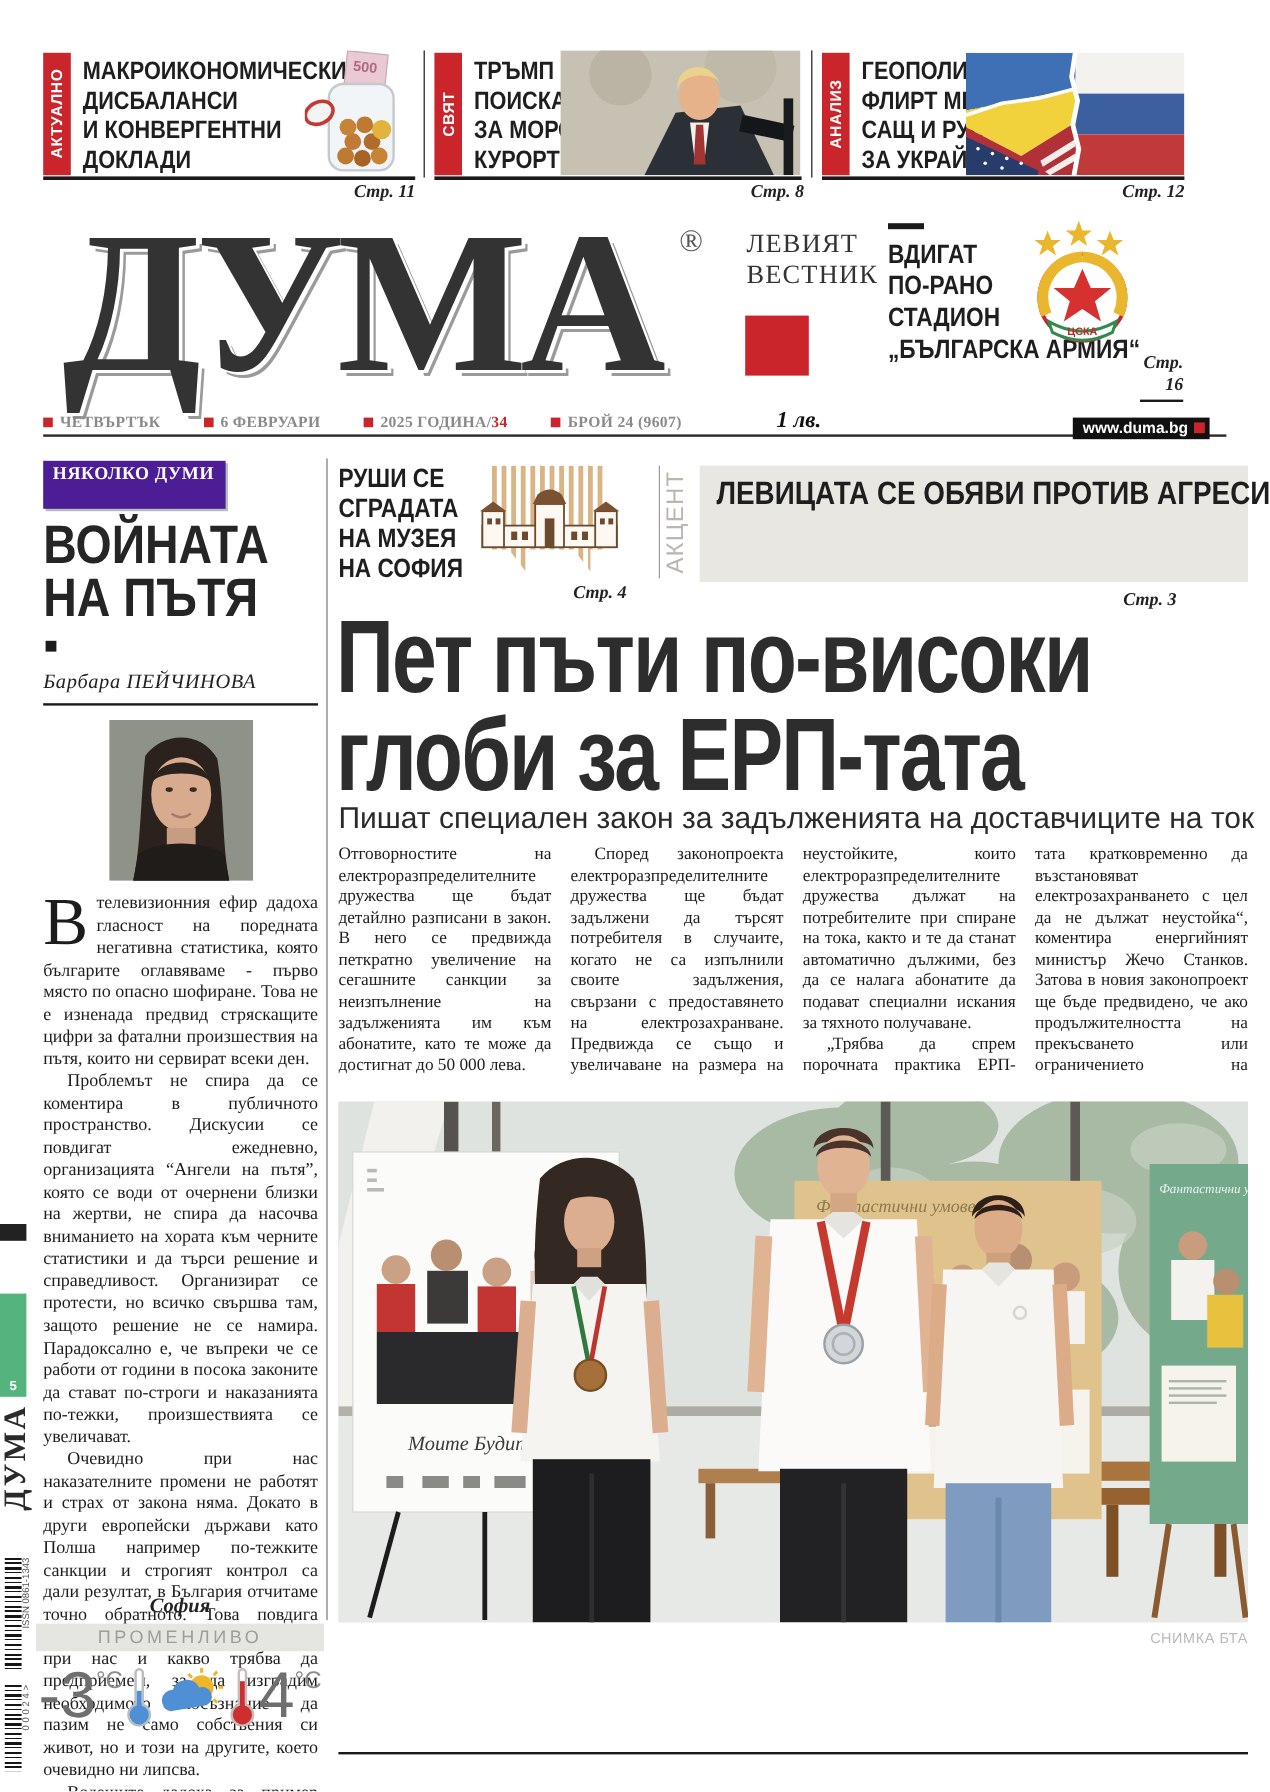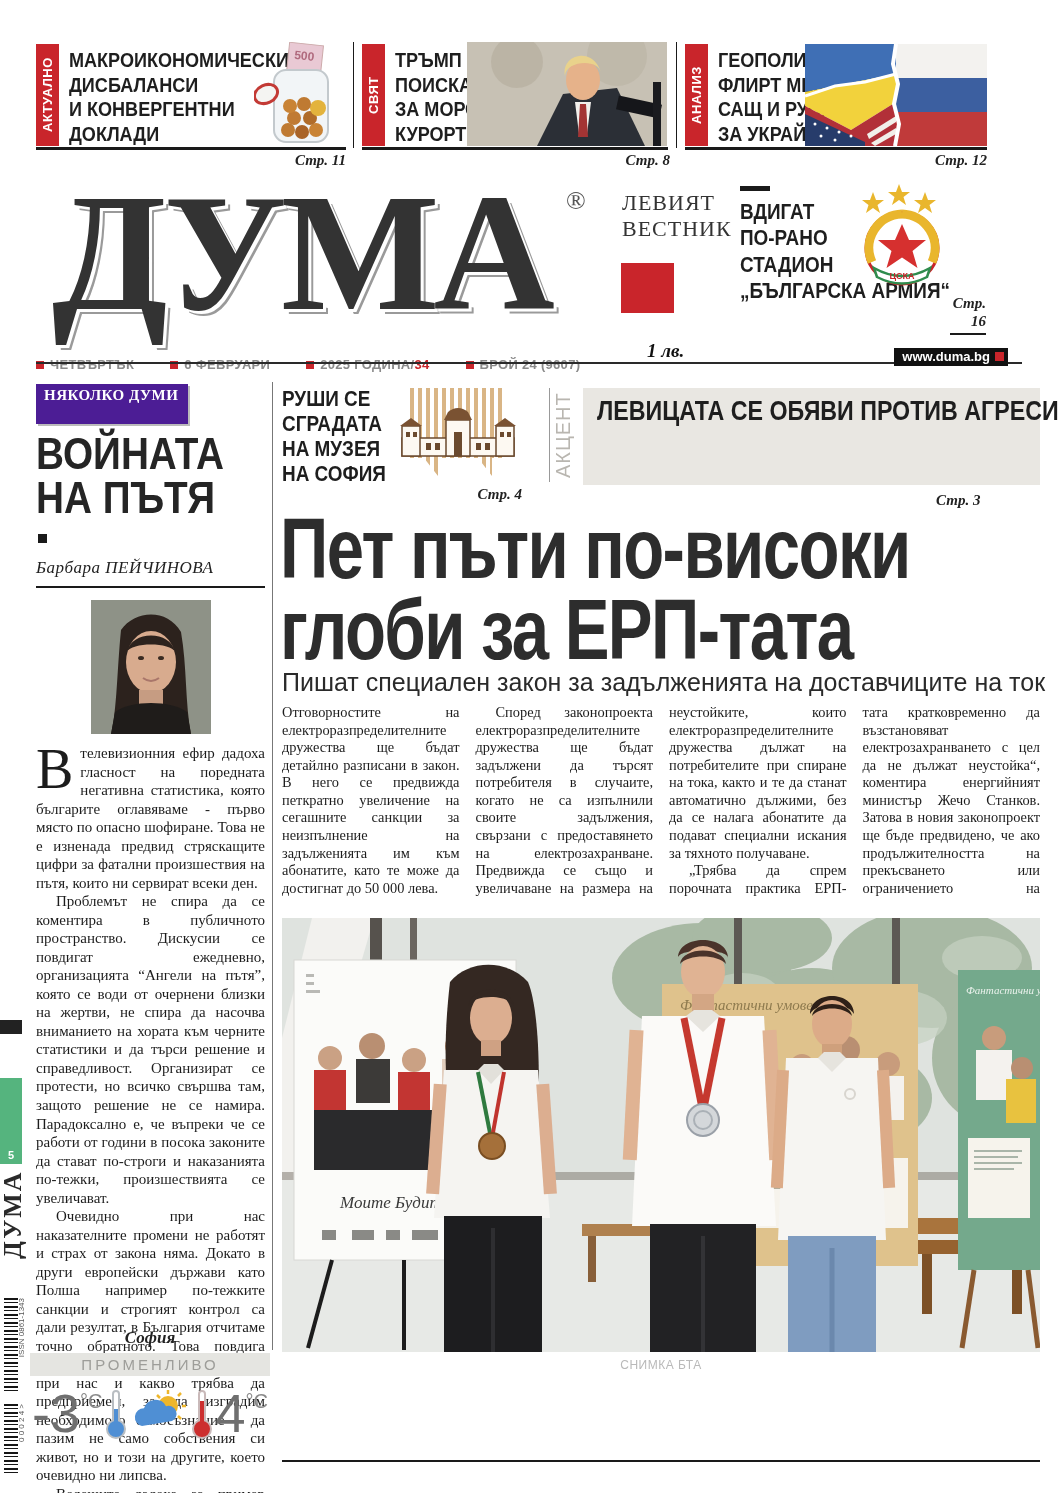--- a/index.html
+++ b/index.html
@@ -30,22 +30,22 @@
   .redsq{position:absolute;left:621px;top:263px;width:53px;height:50px;background:#c9252b;}
   .promo{position:absolute;left:740px;top:186px;width:240px;}
   .promo .dash{width:30px;height:5px;background:#1a1a1a;margin-bottom:8px;}
   .promo .pl{font-family:"Liberation Sans",sans-serif;font-weight:bold;font-size:22px;line-height:1.2;color:#1e1e1e;}
   .cska{position:absolute;left:852px;top:184px;}
   .str16{position:absolute;left:942px;top:294px;text-align:right;width:44px;}
   .str16 .ul{height:2px;background:#1a1a1a;width:36px;margin-top:3px;margin-left:8px;}
 
   
   .dateline{position:absolute;left:36px;top:344px;width:986px;height:20px;}
-  .dateline .row{display:flex;gap:36px;font-family:Liberation Sans, sans-serif;
-     font-size:13px;color:#8a8a8a;font-weight:bold;letter-spacing:.3px;margin-top:13px;}
+  .dateline .row{display:flex;gap:36px;font-family:Liberation Serif, serif;
+     font-size:13px;color:#8a8a8a;font-weight:bold;letter-spacing:.3px;}
   .dl-item{display:flex;align-items:center;gap:6px;}
   .dl-sq{width:8px;height:8px;background:#c9252b;display:inline-block;}
   .dl-red{color:#c9252b;}
   .price{position:absolute;left:592px;top:-4px;font-family:"Liberation Serif",serif;
      font-style:italic;font-weight:bold;font-size:19px;color:#111;margin-left:19px;}
   .siteband{position:absolute;right:14px;top:4px;background:#111;color:#fff;
      font-family:"Liberation Sans",sans-serif;font-weight:bold;font-size:13px;
      padding:1px 4px 2px 8px;display:flex;align-items:center;gap:5px;}
   .siteband .sq{width:9px;height:9px;background:#c9252b;display:inline-block;}
   .dl-rule{position:absolute;left:0;top:18px;width:986px;height:2px;background:#2a2a2a;}
@@ -119,21 +119,21 @@
      column-count:4;column-gap:16px;font-size:14.4px;line-height:1.22;text-align:justify;color:#1c1c1c;}
   .lead-cols p{margin:0;text-indent:20px;}
   .lead-cols p.first{text-indent:0;}
   .lead-cols p.first::first-letter{font-weight:normal;}
 
   
   .kadar{position:absolute;left:282px;top:888px;width:758px;height:25px;background:#c9252b;
      color:#fff;font-family:"Liberation Sans",sans-serif;font-weight:bold;font-size:15px;
      letter-spacing:1px;display:flex;align-items:center;justify-content:center;}
   .mainphoto{position:absolute;left:282px;top:918px;width:758px;height:434px;background:#e6e8e5;}
-  .credit{position:absolute;left:282px;top:1358px;width:758px;text-align:center;
+  .credit{position:absolute;left:282px;top:1358px;width:758px;text-align:right;
      font-family:"Liberation Sans",sans-serif;font-size:12px;color:#b9b9b9;letter-spacing:.5px;}
   .caption{position:absolute;left:282px;top:1384px;width:560px;font-style:italic;
      font-size:18.5px;line-height:1.33;color:#1e1e1e;}
   .bottom-rule{position:absolute;left:282px;top:1460px;width:758px;height:2px;background:#1a1a1a;}
 </style>
 </head>
 <body>
 
 <div class="page">
 

